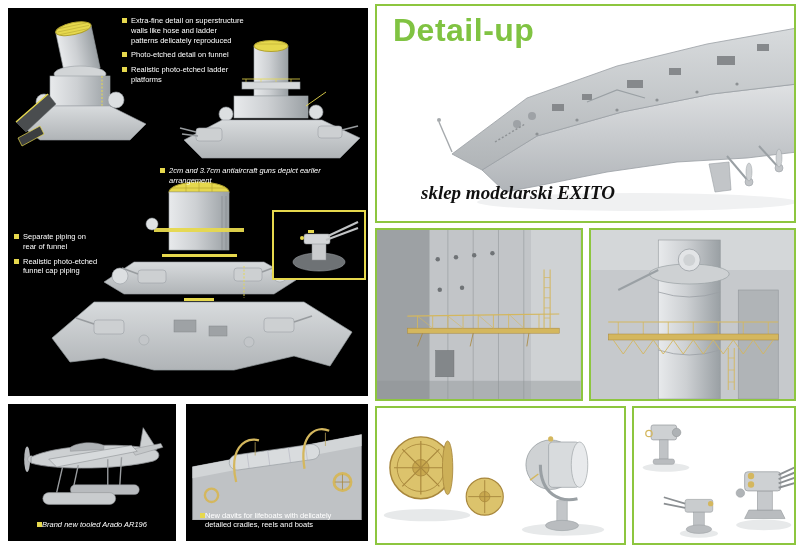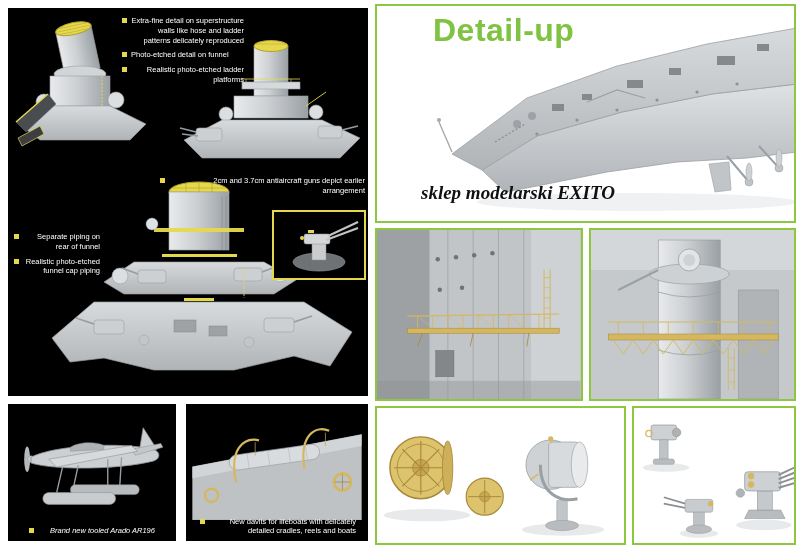--- a/index.html
+++ b/index.html
@@ -12,50 +12,50 @@
   body{background:#fff;font-family:"Liberation Sans", sans-serif;}
   .page{position:relative;width:800px;height:549px;background:#fff;overflow:hidden;}
 
   .black-panel{position:absolute;background:#000;overflow:hidden;}
   #panel-main{left:8px;top:8px;width:360px;height:388px;}
   #panel-plane{left:8px;top:404px;width:168px;height:137px;font-style:italic;}
   #panel-davits{left:186px;top:404px;width:182px;height:137px;}
 
   .render{position:absolute;}
 
-  .ann-block{position:absolute;z-index:3;text-align:right;}
+  .ann-block{position:absolute;z-index:3;}
   .ann-item{display:flex;gap:4px;margin-bottom:5px;}
   .bullet{width:5px;height:5px;background:var(--yellow);margin-top:2px;flex:0 0 auto;}
   .ann-text{color:#fff;font-size:7.5px;line-height:1.3;}
   .indent{margin-left:9px;}
 
   #ann-top{left:114px;top:8px;width:122px;}
-  #ann-mid{left:152px;top:168px;width:205px;}
+  #ann-mid{left:152px;top:158px;width:205px;font-style:italic;}
   #ann-side{left:6px;top:224px;width:86px;}
 
   #gun-inset{position:absolute;left:264px;top:202px;width:94px;height:70px;
     border:2px solid var(--yellow);background:#000;z-index:4;}
 
-  .caption{position:absolute;left:0;right:0;bottom:5px;display:flex;justify-content:center;
-    gap:16px;padding:0 8px;z-index:3;text-align:right;}
+  .caption{position:absolute;left:0;right:0;bottom:11px;display:flex;justify-content:center;
+    gap:0;padding:0 8px;z-index:3;}
   .caption .ann-text{font-size:7.5px;}
   #davits-caption{justify-content:flex-start;left:6px;right:4px;}
 
   .right-col{position:absolute;left:375px;top:4px;width:421px;height:541px;
     display:flex;flex-direction:column;gap:5px;}
   .green-box{border:2px solid var(--green);position:relative;overflow:hidden;background:#fff;}
   #hero{height:219px;}
   .mid-row{height:173px;display:flex;gap:6px;}
   .mid-row .green-box{flex:1;background:#c2c5c8;}
   .bottom-row{height:139px;display:flex;gap:6px;}
   #box-parts-left{flex:1.55;}
   #box-parts-right{flex:1;}
 
   #detailup-title{position:absolute;left:16px;top:6px;z-index:5;
-    font-size:32px;font-weight:bold;color:#80c342;letter-spacing:0.5px;margin-left:40px;}
+    font-size:32px;font-weight:bold;color:#80c342;letter-spacing:0.5px;}
   #shop-watermark{position:absolute;left:16px;top:176px;z-index:5;
     font-family:"Liberation Serif", serif;font-style:italic;font-weight:bold;
     font-size:19px;color:#111;margin-left:28px;}
 
   .fill-svg{position:absolute;inset:0;width:100%;height:100%;}
 </style>
 </head>
 <body>
 
 <svg width="0" height="0" style="position:absolute" aria-hidden="true">

